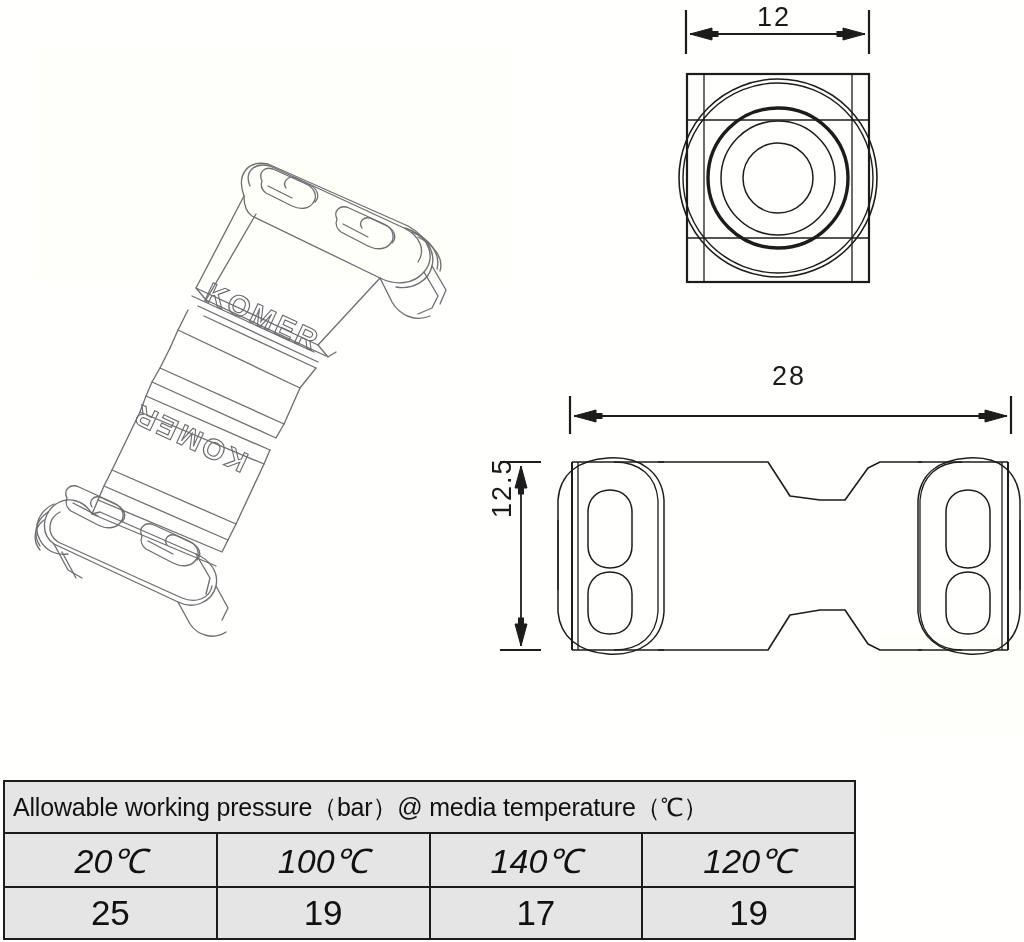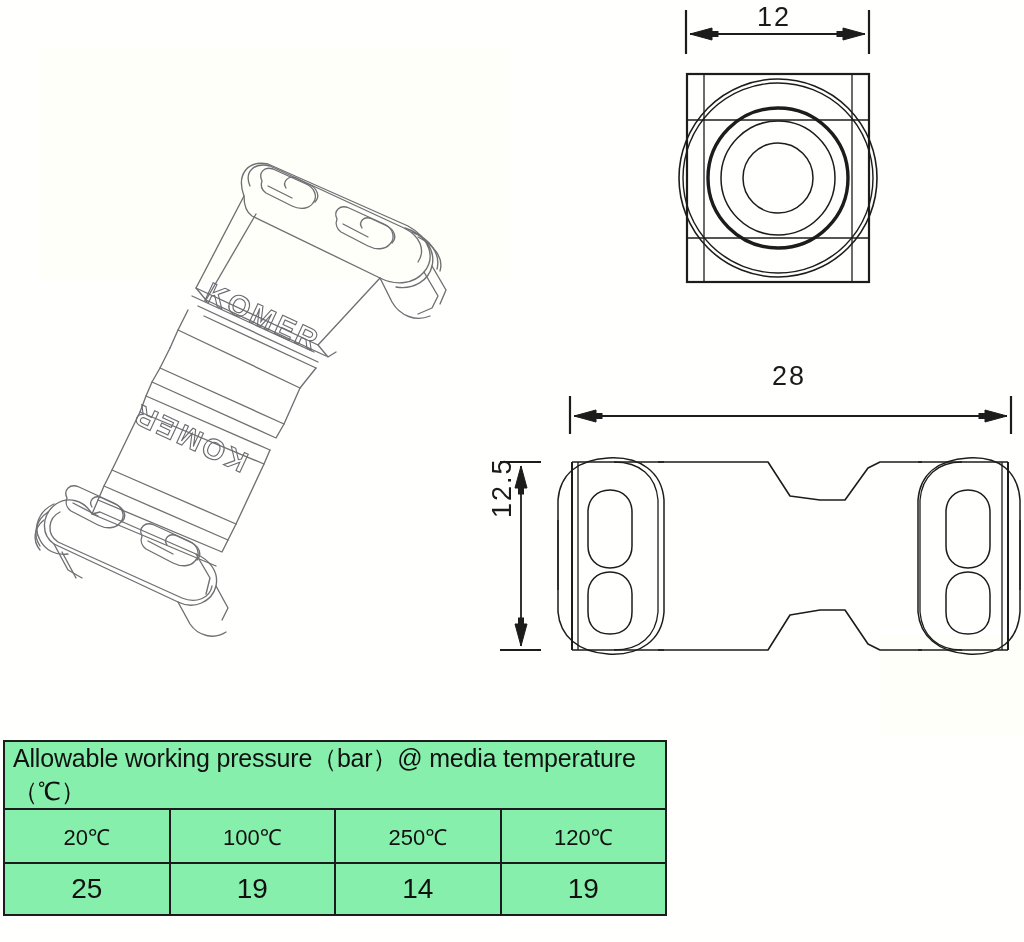--- a/index.html
+++ b/index.html
@@ -43,46 +43,47 @@
   #dim-125-label {
     left: 487px;
     top: 518px;
     transform: rotate(-90deg);
     transform-origin: left top;
   }
   
   #spec-table {
     position: absolute;
     left: 3px;
-    top: 740px;
-    width: 664px;
+    top: 780px;
+    width: 853px;
     border-collapse: collapse;
     table-layout: fixed;
-    background: #86efac;
+    background: #e5e5e5;
   }
   #spec-table td {
     border: 2px solid #1c1c1c;
     text-align: center;
     color: #111111;
     font-family: "Liberation Sans", sans-serif;
   }
   #spec-table td.header-cell {
     height: 50px;
     font-size: 25px;
     padding: 0 8px;
     text-align: left;
     letter-spacing: -0.2px;
   }
   #spec-table td.temp-cell {
     height: 50px;
-    font-size: 22px;
+    font-size: 34px;
+    font-style: italic;
   }
   #spec-table td.value-cell {
     height: 48px;
-    font-size: 28px;
+    font-size: 35px;
   }
 </style>
 </head>
 <body>
 
 <div id="page">
 
   <div class="tint" style="left:40px; top:48px; width:470px; height:232px;"></div>
   <div class="tint" style="left:880px; top:636px; width:144px; height:100px;"></div>
 
@@ -263,25 +264,25 @@
   <div class="dim-text" id="dim-125-label">12.5</div>
 
   <table id="spec-table">
     <tbody>
       <tr>
         <td class="header-cell" colspan="4">Allowable working pressure（bar）@   media temperature（℃）</td>
       </tr>
       <tr>
         <td class="temp-cell">20℃</td>
         <td class="temp-cell">100℃</td>
-        <td class="temp-cell">250℃</td>
+        <td class="temp-cell">140℃</td>
         <td class="temp-cell">120℃</td>
       </tr>
       <tr>
         <td class="value-cell">25</td>
         <td class="value-cell">19</td>
-        <td class="value-cell">14</td>
+        <td class="value-cell">17</td>
         <td class="value-cell">19</td>
       </tr>
     </tbody>
   </table>
 
 </div>
 
 </body></html>

